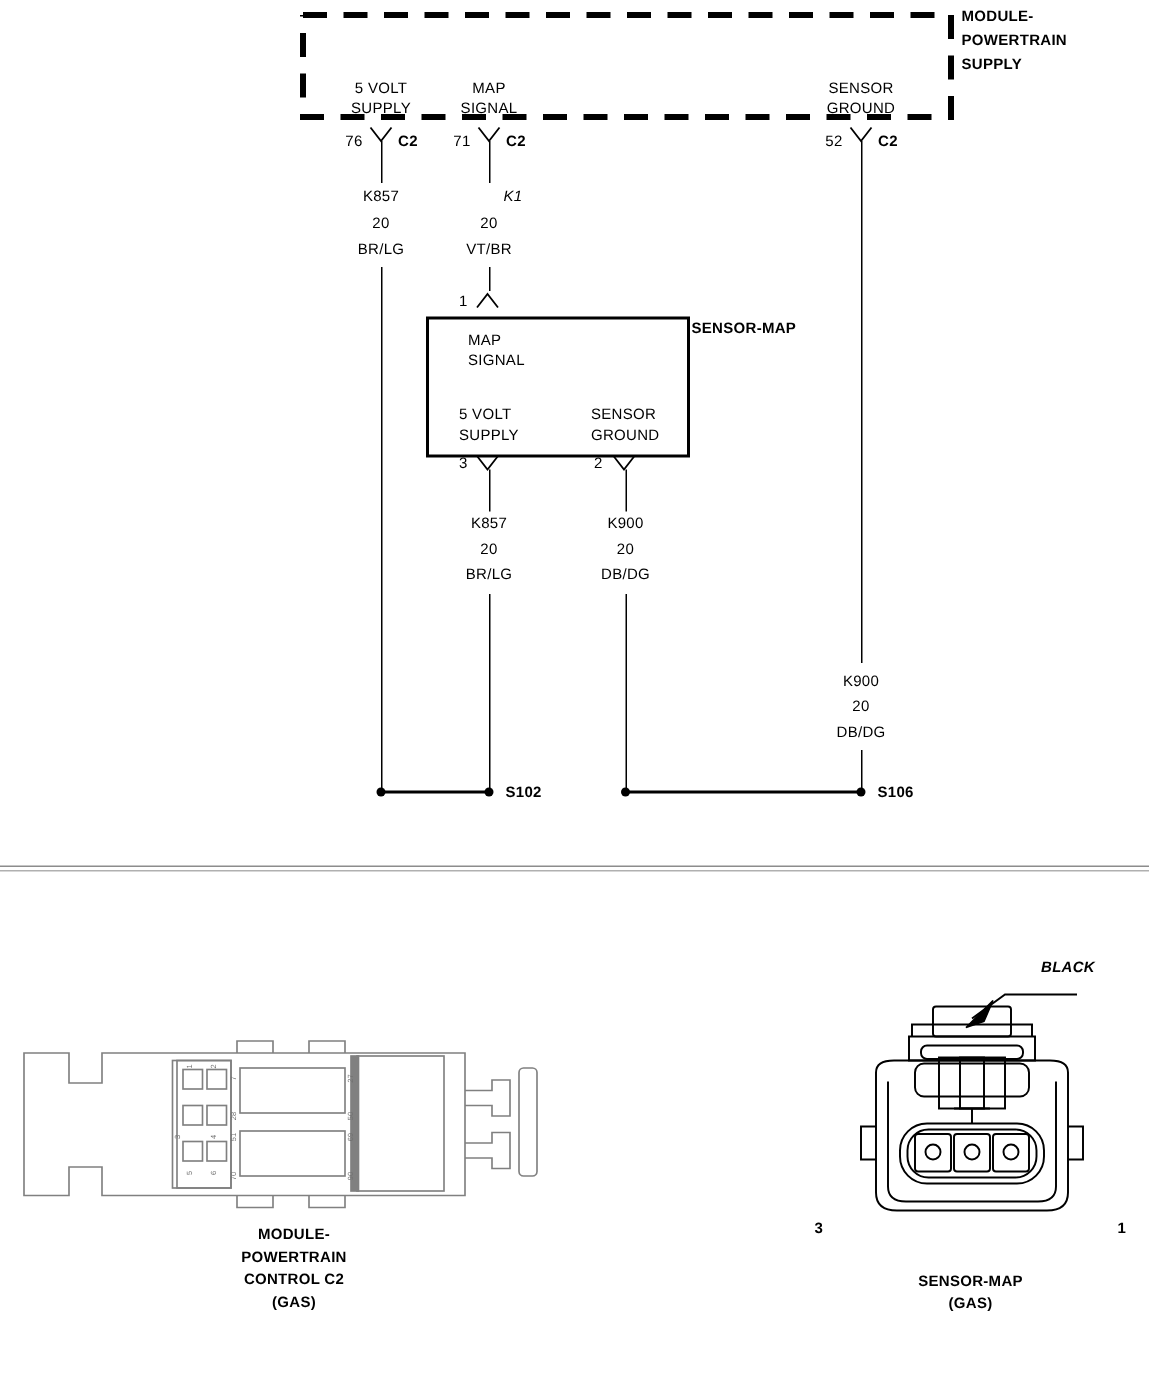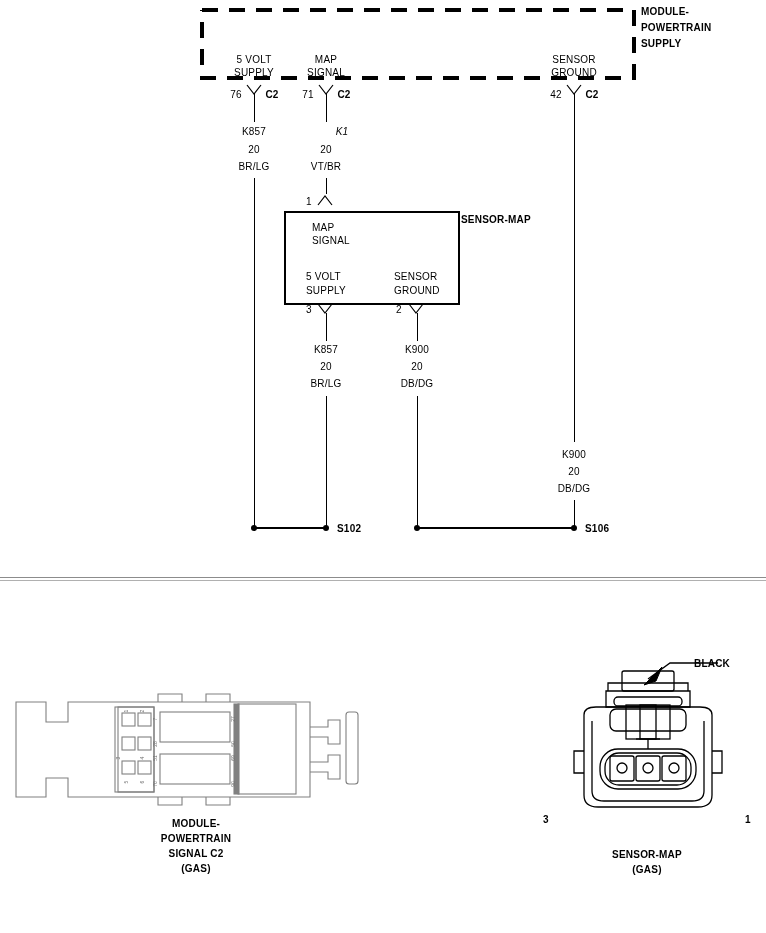--- a/index.html
+++ b/index.html
@@ -44,21 +44,21 @@
   <div class="lbl ctr" style="left:326px;top:54px;">MAP</div>
   <div class="lbl ctr" style="left:326px;top:67px;">SIGNAL</div>
   <div class="lbl ctr" style="left:308px;top:89px;">71</div>
   <div class="lbl b ctr" style="left:344px;top:89px;">C2</div>
   <svg style="position:absolute;left:318px;top:84px;" width="18" height="12">
     <path d="M 1,1 L 8,10 L 15,1" fill="none" stroke="#000" stroke-width="1.2"></path>
   </svg>
 
   <div class="lbl ctr" style="left:574px;top:54px;">SENSOR</div>
   <div class="lbl ctr" style="left:574px;top:67px;">GROUND</div>
-  <div class="lbl ctr" style="left:556px;top:89px;">42</div>
+  <div class="lbl ctr" style="left:556px;top:89px;">52</div>
   <div class="lbl b ctr" style="left:592px;top:89px;">C2</div>
   <svg style="position:absolute;left:566px;top:84px;" width="18" height="12">
     <path d="M 1,1 L 8,10 L 15,1" fill="none" stroke="#000" stroke-width="1.2"></path>
   </svg>
 
   <div class="vline" style="left:254px;top:94px;height:28px;"></div>
   <div class="lbl ctr" style="left:254px;top:126px;">K857</div>
   <div class="lbl ctr" style="left:254px;top:144px;">20</div>
   <div class="lbl ctr" style="left:254px;top:161px;">BR/LG</div>
   <div class="vline" style="left:254px;top:178px;height:350px;"></div>
@@ -171,21 +171,21 @@
       <text x="147" y="92" transform="rotate(-90 147 92)" text-anchor="middle">70</text>
       <text x="225" y="27" transform="rotate(-90 225 27)" text-anchor="middle">27</text>
       <text x="225" y="52" transform="rotate(-90 225 52)" text-anchor="middle">50</text>
       <text x="225" y="66" transform="rotate(-90 225 66)" text-anchor="middle">69</text>
       <text x="225" y="92" transform="rotate(-90 225 92)" text-anchor="middle">90</text>
     </g>
   </svg>
 
   <div class="lbl b ctr" style="left:196px;top:818px;">MODULE-</div>
   <div class="lbl b ctr" style="left:196px;top:833px;">POWERTRAIN</div>
-  <div class="lbl b ctr" style="left:196px;top:848px;">SIGNAL C2</div>
+  <div class="lbl b ctr" style="left:196px;top:848px;">CONTROL C2</div>
   <div class="lbl b ctr" style="left:196px;top:863px;">(GAS)</div>
 
   <svg style="position:absolute;left:548px;top:655px;" width="190" height="180">
     <g fill="none" stroke="#000" stroke-width="1.3">
 
       <rect x="74" y="16" width="52" height="20" rx="2"></rect>
       <path d="M 60,36 L 60,28 L 140,28 L 140,36"></path>
 
       <path d="M 58,36 L 58,52 L 142,52 L 142,36 Z"></path>
       <rect x="66" y="42" width="68" height="9" rx="4"></rect>
@@ -213,20 +213,20 @@
       <circle cx="126" cy="113" r="5"></circle>
 
       <path d="M 100,84 L 100,94"></path>
       <path d="M 88,84 L 112,84"></path>
     </g>
 
     <path d="M 100,24 L 122,8 L 170,8" fill="none" stroke="#000" stroke-width="1.3"></path>
     <path d="M 96,30 L 114,12 L 108,26 Z" fill="#000" stroke="#000" stroke-width="1"></path>
   </svg>
 
-  <div class="lbl b" style="left:694px;top:658px;">BLACK</div>
+  <div class="lbl b" style="left:694px;top:640px;font-style:italic;">BLACK</div>
   <div class="lbl b" style="left:543px;top:814px;">3</div>
   <div class="lbl b" style="left:745px;top:814px;">1</div>
 
   <div class="lbl b ctr" style="left:647px;top:849px;">SENSOR-MAP</div>
   <div class="lbl b ctr" style="left:647px;top:864px;">(GAS)</div>
 
 </div>
 
 </body></html>

